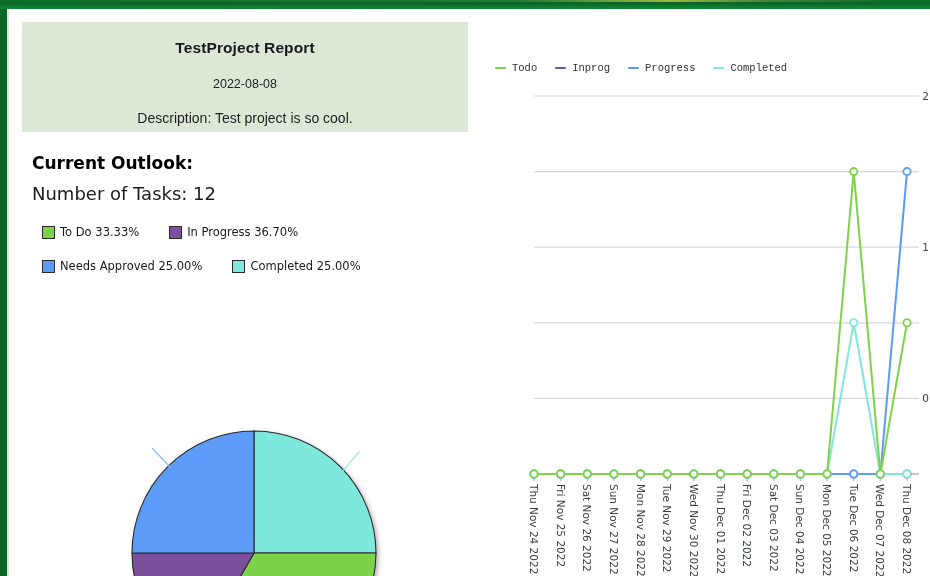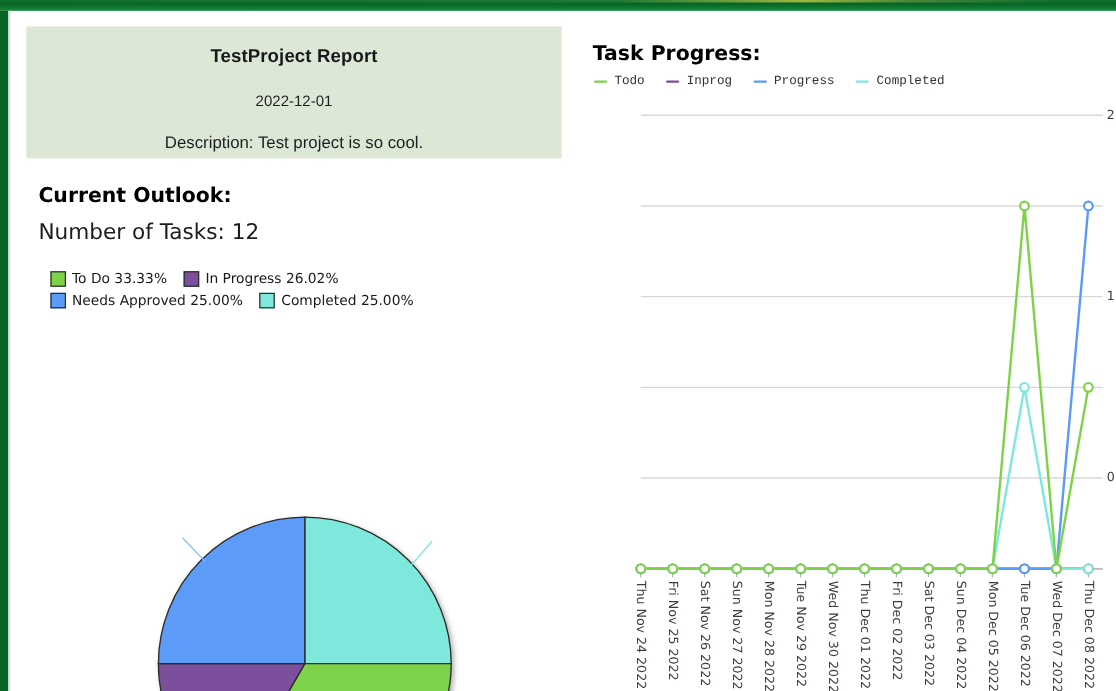--- a/index.html
+++ b/index.html
@@ -110,21 +110,21 @@
   .pie-legend {
     position: absolute;
     left: 33px;
     top: 214px;
     width: 420px;
   }
   .pie-legend .row {
     display: flex;
     flex-wrap: wrap;
     align-items: center;
-    gap: 0px;
+    gap: 16px;
   }
   .legend-item {
     display: inline-flex;
     align-items: center;
     margin-right: 14px;
     margin-bottom: 4px;
     white-space: nowrap;
   }
   .legend-swatch {
     width: 11px;
@@ -218,36 +218,36 @@
 
   <div class="frame-top"></div>
   <div class="frame-top-sheen"></div>
   <div class="frame-left"></div>
   <div class="frame-left-inner"></div>
 
   <div class="canvas">
 
     <div class="report-header">
       <div class="report-title">TestProject Report</div>
-      <div class="report-date">2022-12-01</div>
+      <div class="report-date">2022-08-08</div>
       <div class="report-desc">Description: Test project is so cool.</div>
     </div>
 
     <div class="outlook-title">Current Outlook:</div>
     <div class="outlook-count">Number of Tasks: 12</div>
 
     <div class="pie-legend">
       <div class="row" id="pie-legend-row">
           <div class="legend-item">
             <span class="legend-swatch" style="background: rgb(126, 210, 72);"></span>
             <span class="legend-label">To Do 33.33%</span>
           </div>
           <div class="legend-item">
             <span class="legend-swatch" style="background: rgb(123, 79, 157);"></span>
-            <span class="legend-label">In Progress 26.02%</span>
+            <span class="legend-label">In Progress 36.70%</span>
           </div>
           <div class="legend-item">
             <span class="legend-swatch" style="background: rgb(91, 155, 248);"></span>
             <span class="legend-label">Needs Approved 25.00%</span>
           </div>
           <div class="legend-item">
             <span class="legend-swatch" style="background: rgb(127, 232, 220);"></span>
             <span class="legend-label">Completed 25.00%</span>
           </div>
         </div>
@@ -276,21 +276,20 @@
           <line x1="148" y1="323" x2="128" y2="335" stroke="#7b4f9d" stroke-width="1.1"></line>
           <line x1="162" y1="177" x2="143" y2="157" stroke="#7fbcf8" stroke-width="1.1"></line>
         </g>
       </svg>
       
       
       
       
     </div>
 
-    <div class="progress-title">Task Progress:</div>
     <div class="line-legend" id="line-legend">
         <div class="ll-item">
           <span class="ll-dash" style="background: rgb(126, 210, 72);"></span>
           <span class="ll-label">Todo</span>
         </div>
         <div class="ll-item">
           <span class="ll-dash" style="background: rgb(123, 79, 157);"></span>
           <span class="ll-label">Inprog</span>
         </div>
         <div class="ll-item">

